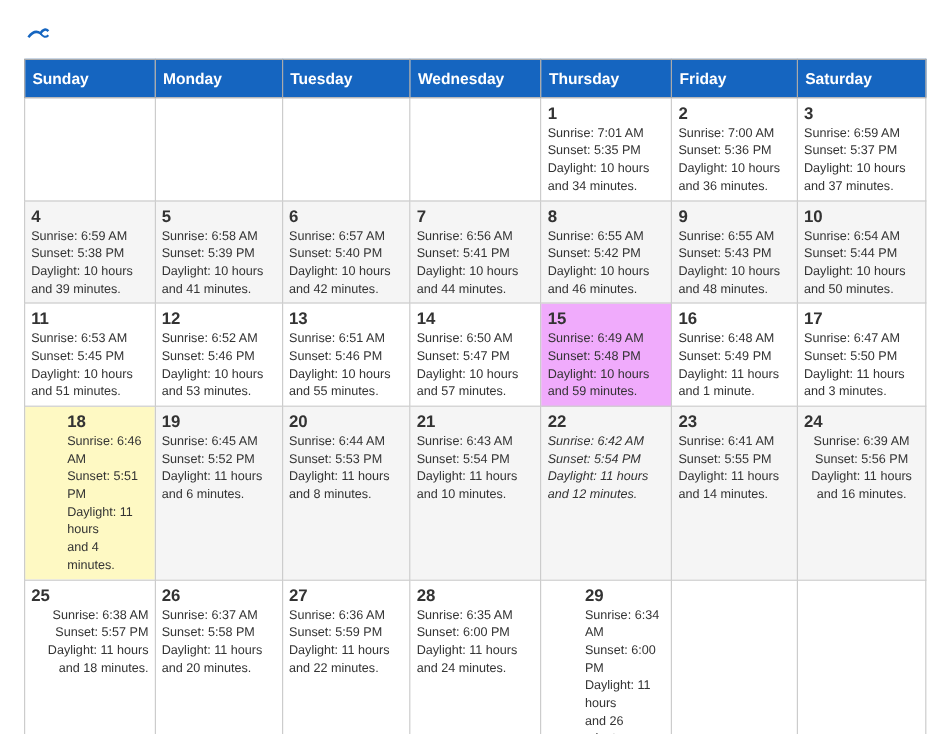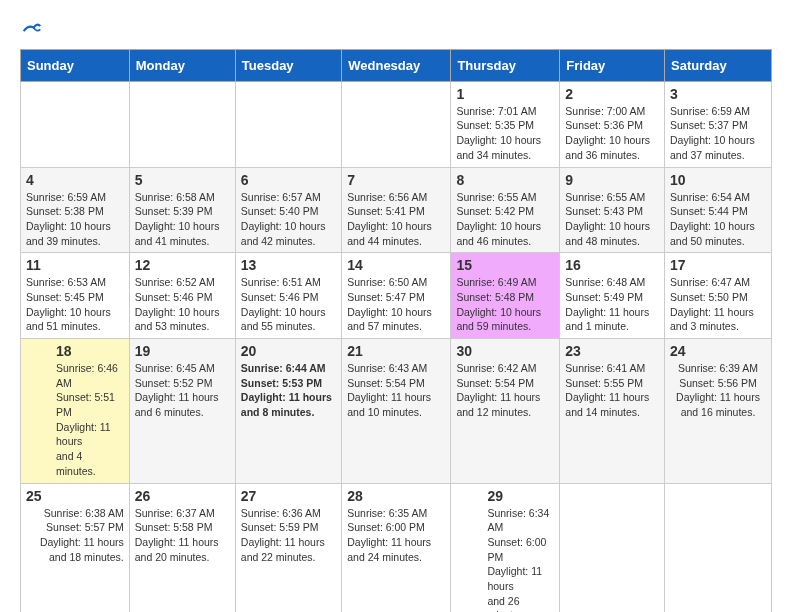--- a/index.html
+++ b/index.html
@@ -261,35 +261,35 @@
         </td>
         <td style="background: rgb(245, 245, 245);">
           <div class="day-number">19</div>
           <div class="day-info" style="white-space: pre-line;">Sunrise: 6:45 AM
 Sunset: 5:52 PM
 Daylight: 11 hours
 and 6 minutes.</div>
         </td>
         <td style="background: rgb(245, 245, 245);">
           <div class="day-number">20</div>
-          <div class="day-info" style="white-space: pre-line; font-weight: bold;">Sunrise: 6:44 AM
+          <div class="day-info" style="white-space: pre-line;">Sunrise: 6:44 AM
 Sunset: 5:53 PM
 Daylight: 11 hours
 and 8 minutes.</div>
         </td>
         <td style="background: rgb(245, 245, 245);">
           <div class="day-number">21</div>
           <div class="day-info" style="white-space: pre-line;">Sunrise: 6:43 AM
 Sunset: 5:54 PM
 Daylight: 11 hours
 and 10 minutes.</div>
         </td>
         <td style="background: rgb(245, 245, 245);">
-          <div class="day-number">30</div>
-          <div class="day-info" style="white-space: pre-line;">Sunrise: 6:42 AM
+          <div class="day-number">22</div>
+          <div class="day-info" style="white-space: pre-line; font-style: italic;">Sunrise: 6:42 AM
 Sunset: 5:54 PM
 Daylight: 11 hours
 and 12 minutes.</div>
         </td>
         <td style="background: rgb(245, 245, 245);">
           <div class="day-number">23</div>
           <div class="day-info" style="white-space: pre-line;">Sunrise: 6:41 AM
 Sunset: 5:55 PM
 Daylight: 11 hours
 and 14 minutes.</div>

